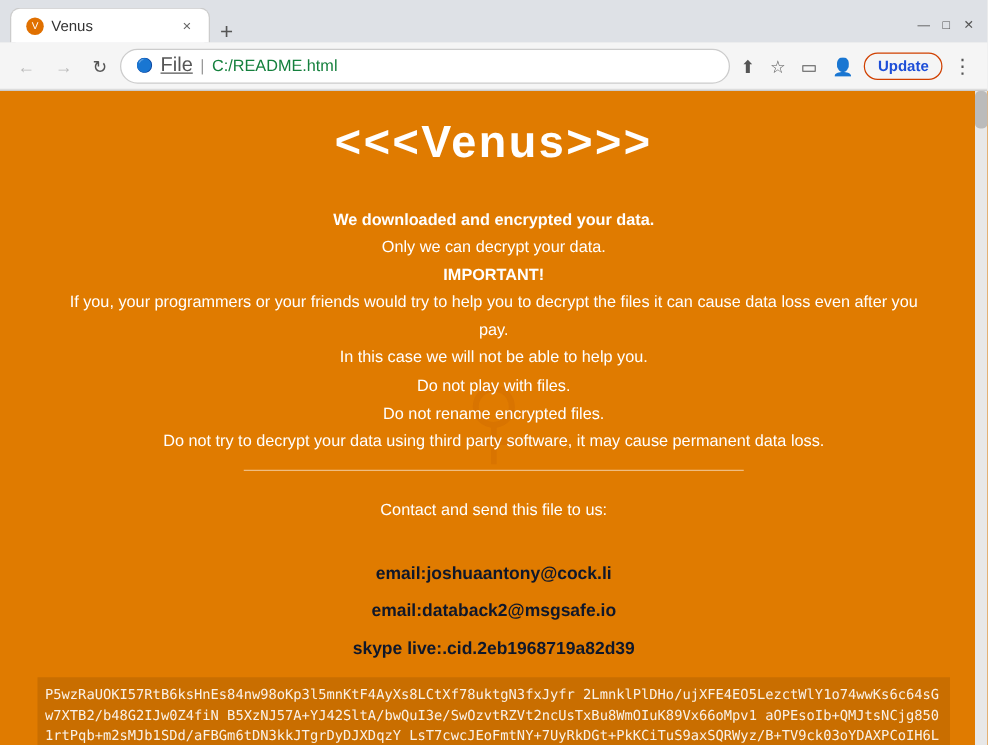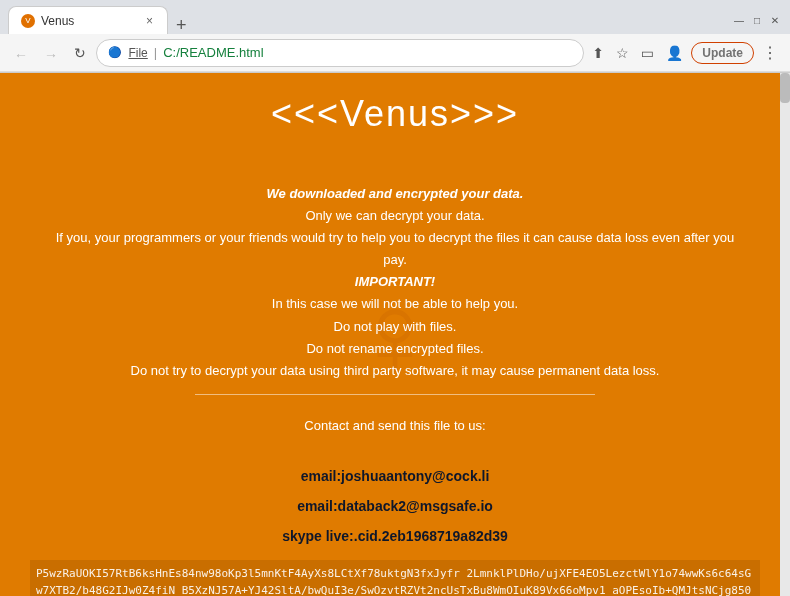--- a/index.html
+++ b/index.html
@@ -147,21 +147,21 @@
       font-size: 14px;
       color: #555;
       cursor: pointer;
       padding: 4px;
     }
 
     .update-btn {
       background: none;
       border: 1.5px solid #d04000;
       border-radius: 12px;
-      color: #737373;
+      color: #1d4ed8;
       font-size: 12px;
       font-weight: bold;
       padding: 3px 10px;
       cursor: pointer;
     }
 
     .menu-btn {
       font-size: 16px;
       color: #555;
       cursor: pointer;
@@ -212,35 +212,35 @@
     .page-inner {
       position: relative;
       z-index: 1;
       padding: 20px 30px 20px 30px;
       color: #fff;
       text-align: center;
     }
 
     .venus-title {
       font-size: 36px;
-      font-weight: normal;
+      font-weight: bold;
       color: #fff;
-      margin-bottom: 48px;
+      margin-bottom: 30px;
       letter-spacing: 2px;
     }
 
     .main-text {
       font-size: 13px;
       line-height: 1.7;
       color: #fff;
       max-width: 700px;
       margin: 0 auto;
     }
 
-    .main-text .bold { font-weight: bold; font-style: italic; }
+    .main-text .bold { font-weight: bold; }
 
     .divider {
       border: none;
       border-top: 1px solid rgba(255,255,255,0.5);
       margin: 12px auto;
       max-width: 400px;
     }
 
     .contact-section {
       margin-top: 20px;
@@ -288,21 +288,21 @@
       <div class="win-ctrl">✕</div>
     </div>
   </div>
 
   <div class="nav-bar">
     <span class="nav-btn disabled">←</span>
     <span class="nav-btn disabled">→</span>
     <span class="nav-btn">↻</span>
     <div class="address-bar">
       <span class="address-icon">🔵</span>
-      <span class="address-icon" style="font-size:12px;color:#555;text-decoration:underline;">File</span>
+      <span class="address-icon" style="font-size:16px;color:#555;text-decoration:underline;">File</span>
       <span style="color:#999;font-size:13px;"> | </span>
       <span class="address-text">C:/README.html</span>
     </div>
     <div class="nav-right">
       <span class="nav-icon-btn">⬆</span>
       <span class="nav-icon-btn">☆</span>
       <span class="nav-icon-btn">▭</span>
       <span class="nav-icon-btn">👤</span>
       <button class="update-btn">Update</button>
       <span class="menu-btn">⋮</span>
@@ -312,22 +312,22 @@
 
 <div class="page-content">
   <div class="watermark">♀</div>
 
   <div class="page-inner">
     <div class="venus-title">&lt;&lt;&lt;Venus&gt;&gt;&gt;</div>
 
     <div class="main-text">
       <p><span class="bold">We downloaded and encrypted your data.</span></p>
       <p><span>Only we can decrypt your data.</span></p>
+      <p><span class="bold">IMPORTANT!</span></p>
       <p><span>If you, your programmers or your friends would try to help you to decrypt the files it can cause data loss even after you pay.</span></p>
-      <p><span class="bold">IMPORTANT!</span></p>
       <p><span>In this case we will not be able to help you.</span></p>
       <p><span>Do not play with files.</span></p>
       <p><span>Do not rename encrypted files.</span></p>
       <p><span>Do not try to decrypt your data using third party software, it may cause permanent data loss.</span></p>
 
       <hr class="divider">
 
       <div class="contact-section">
         <p>Contact and send this file to us:</p>
         <br>

